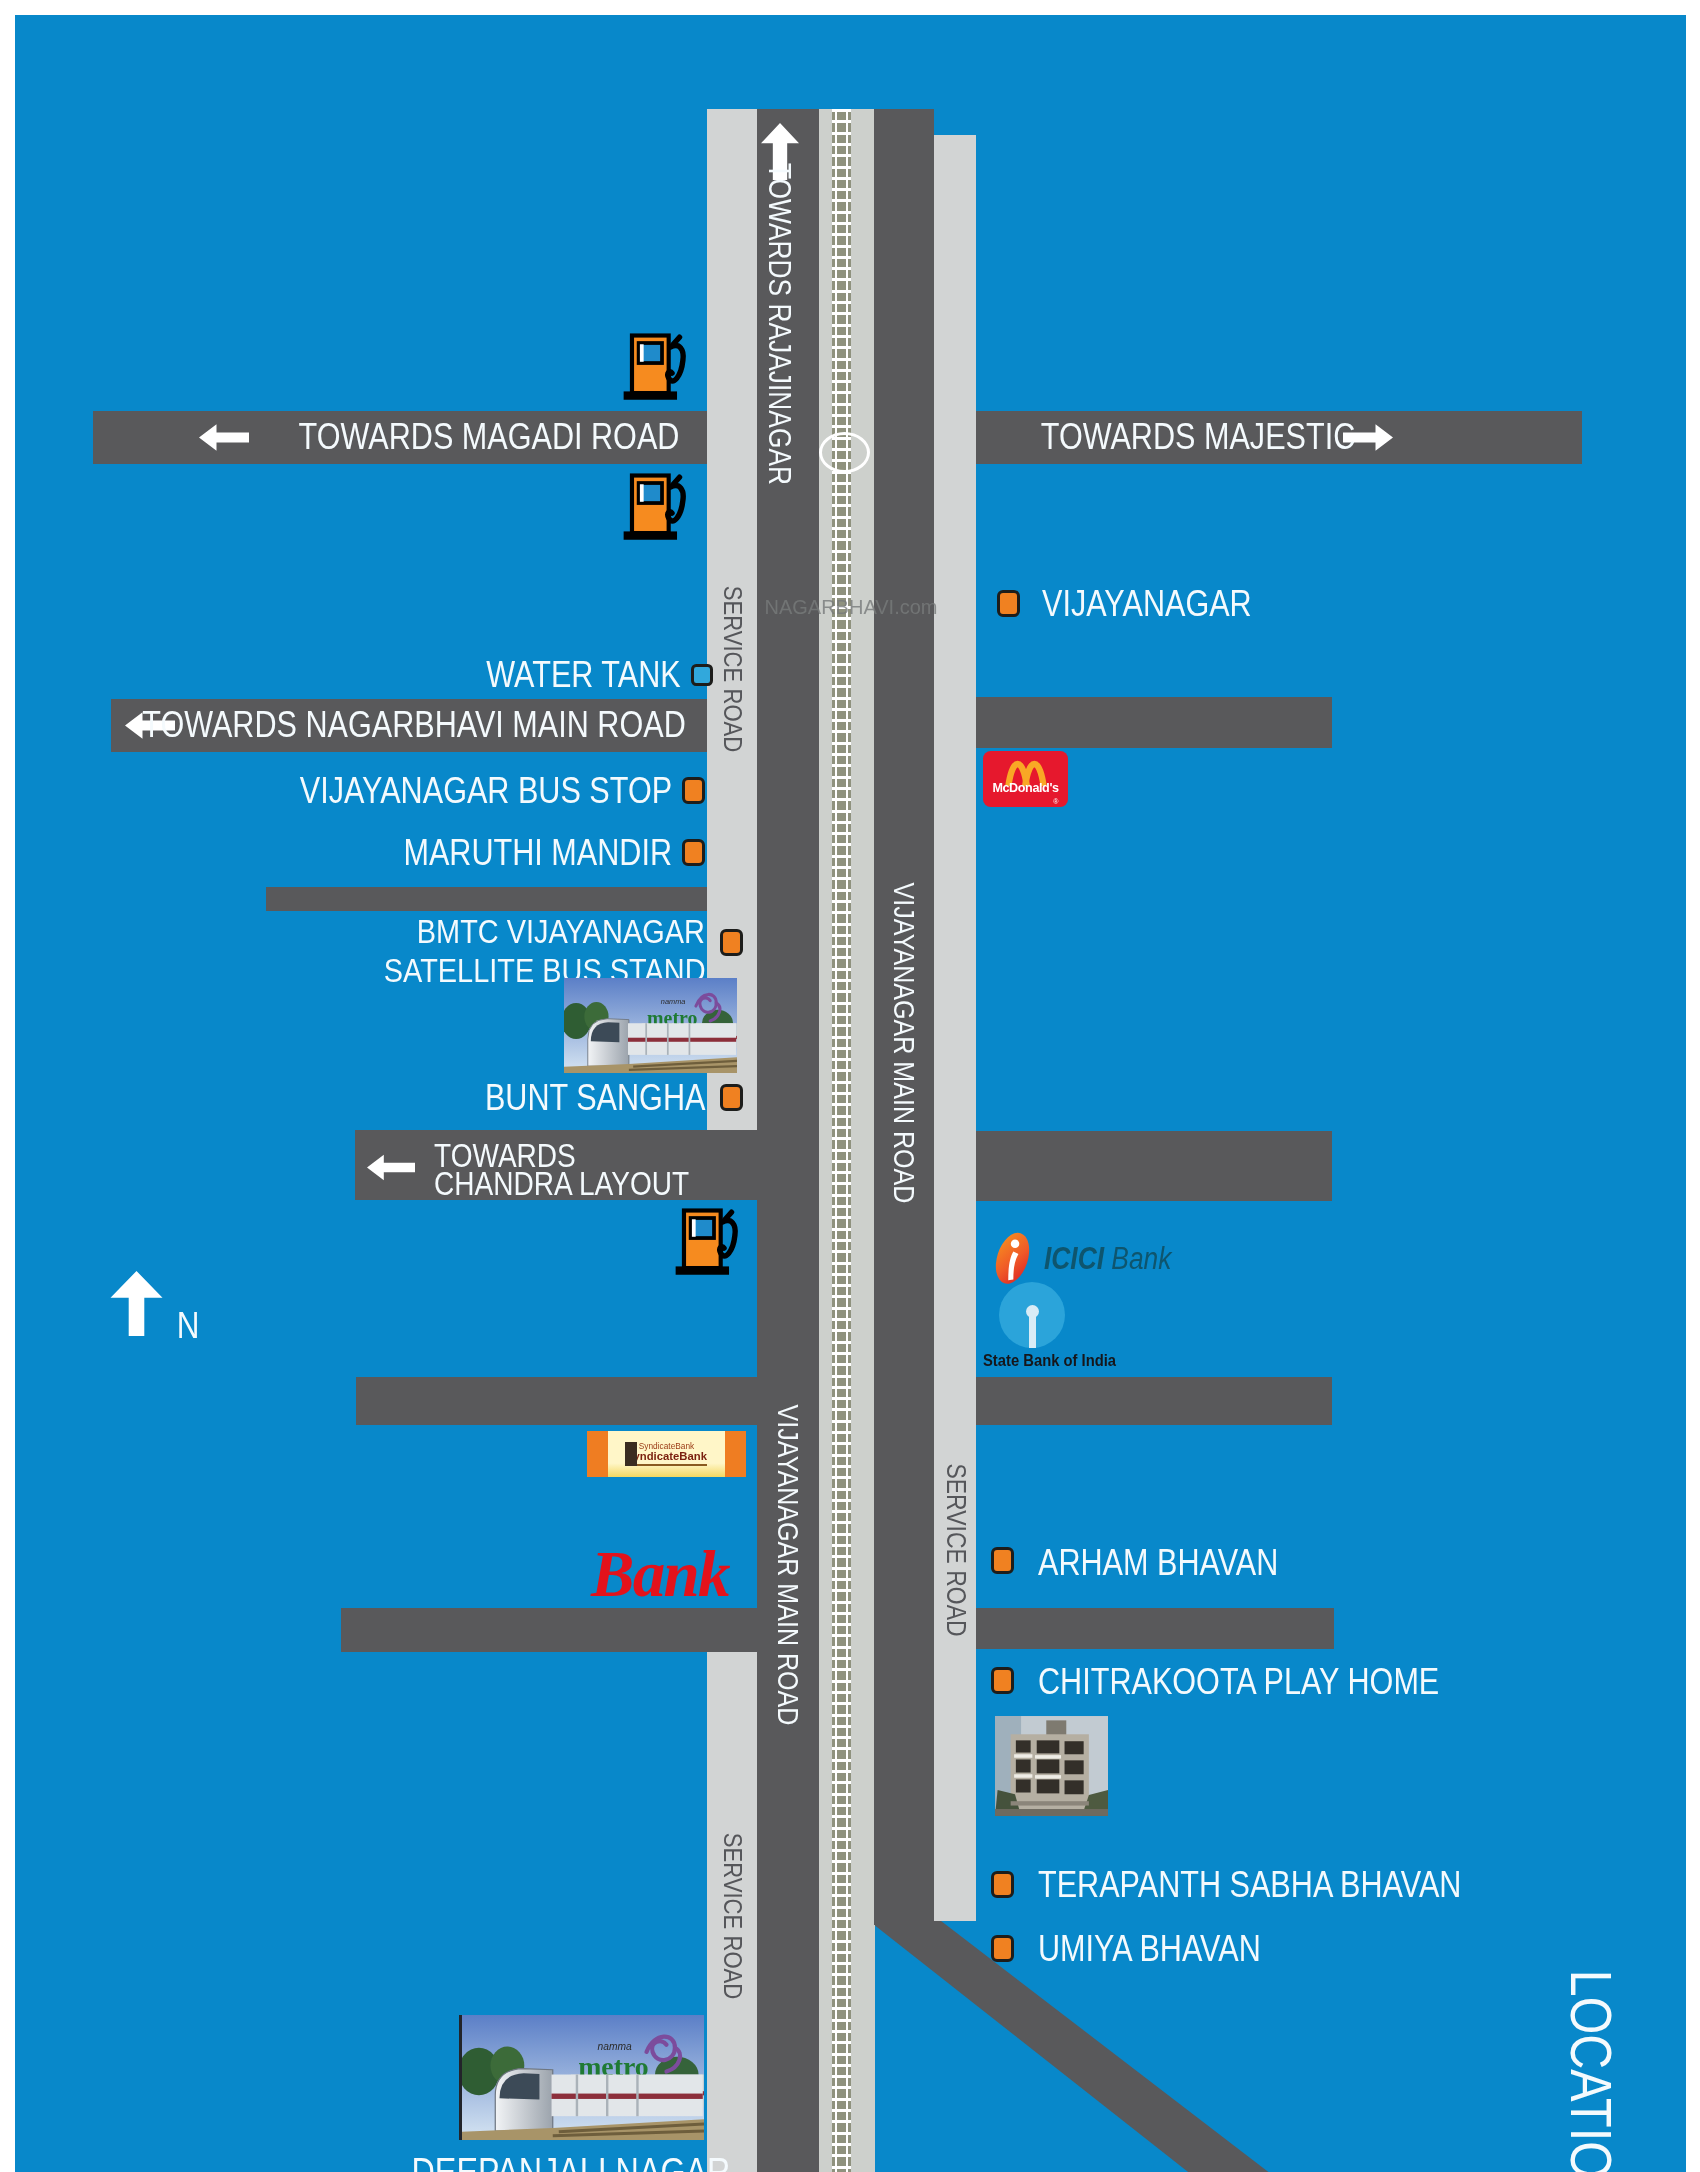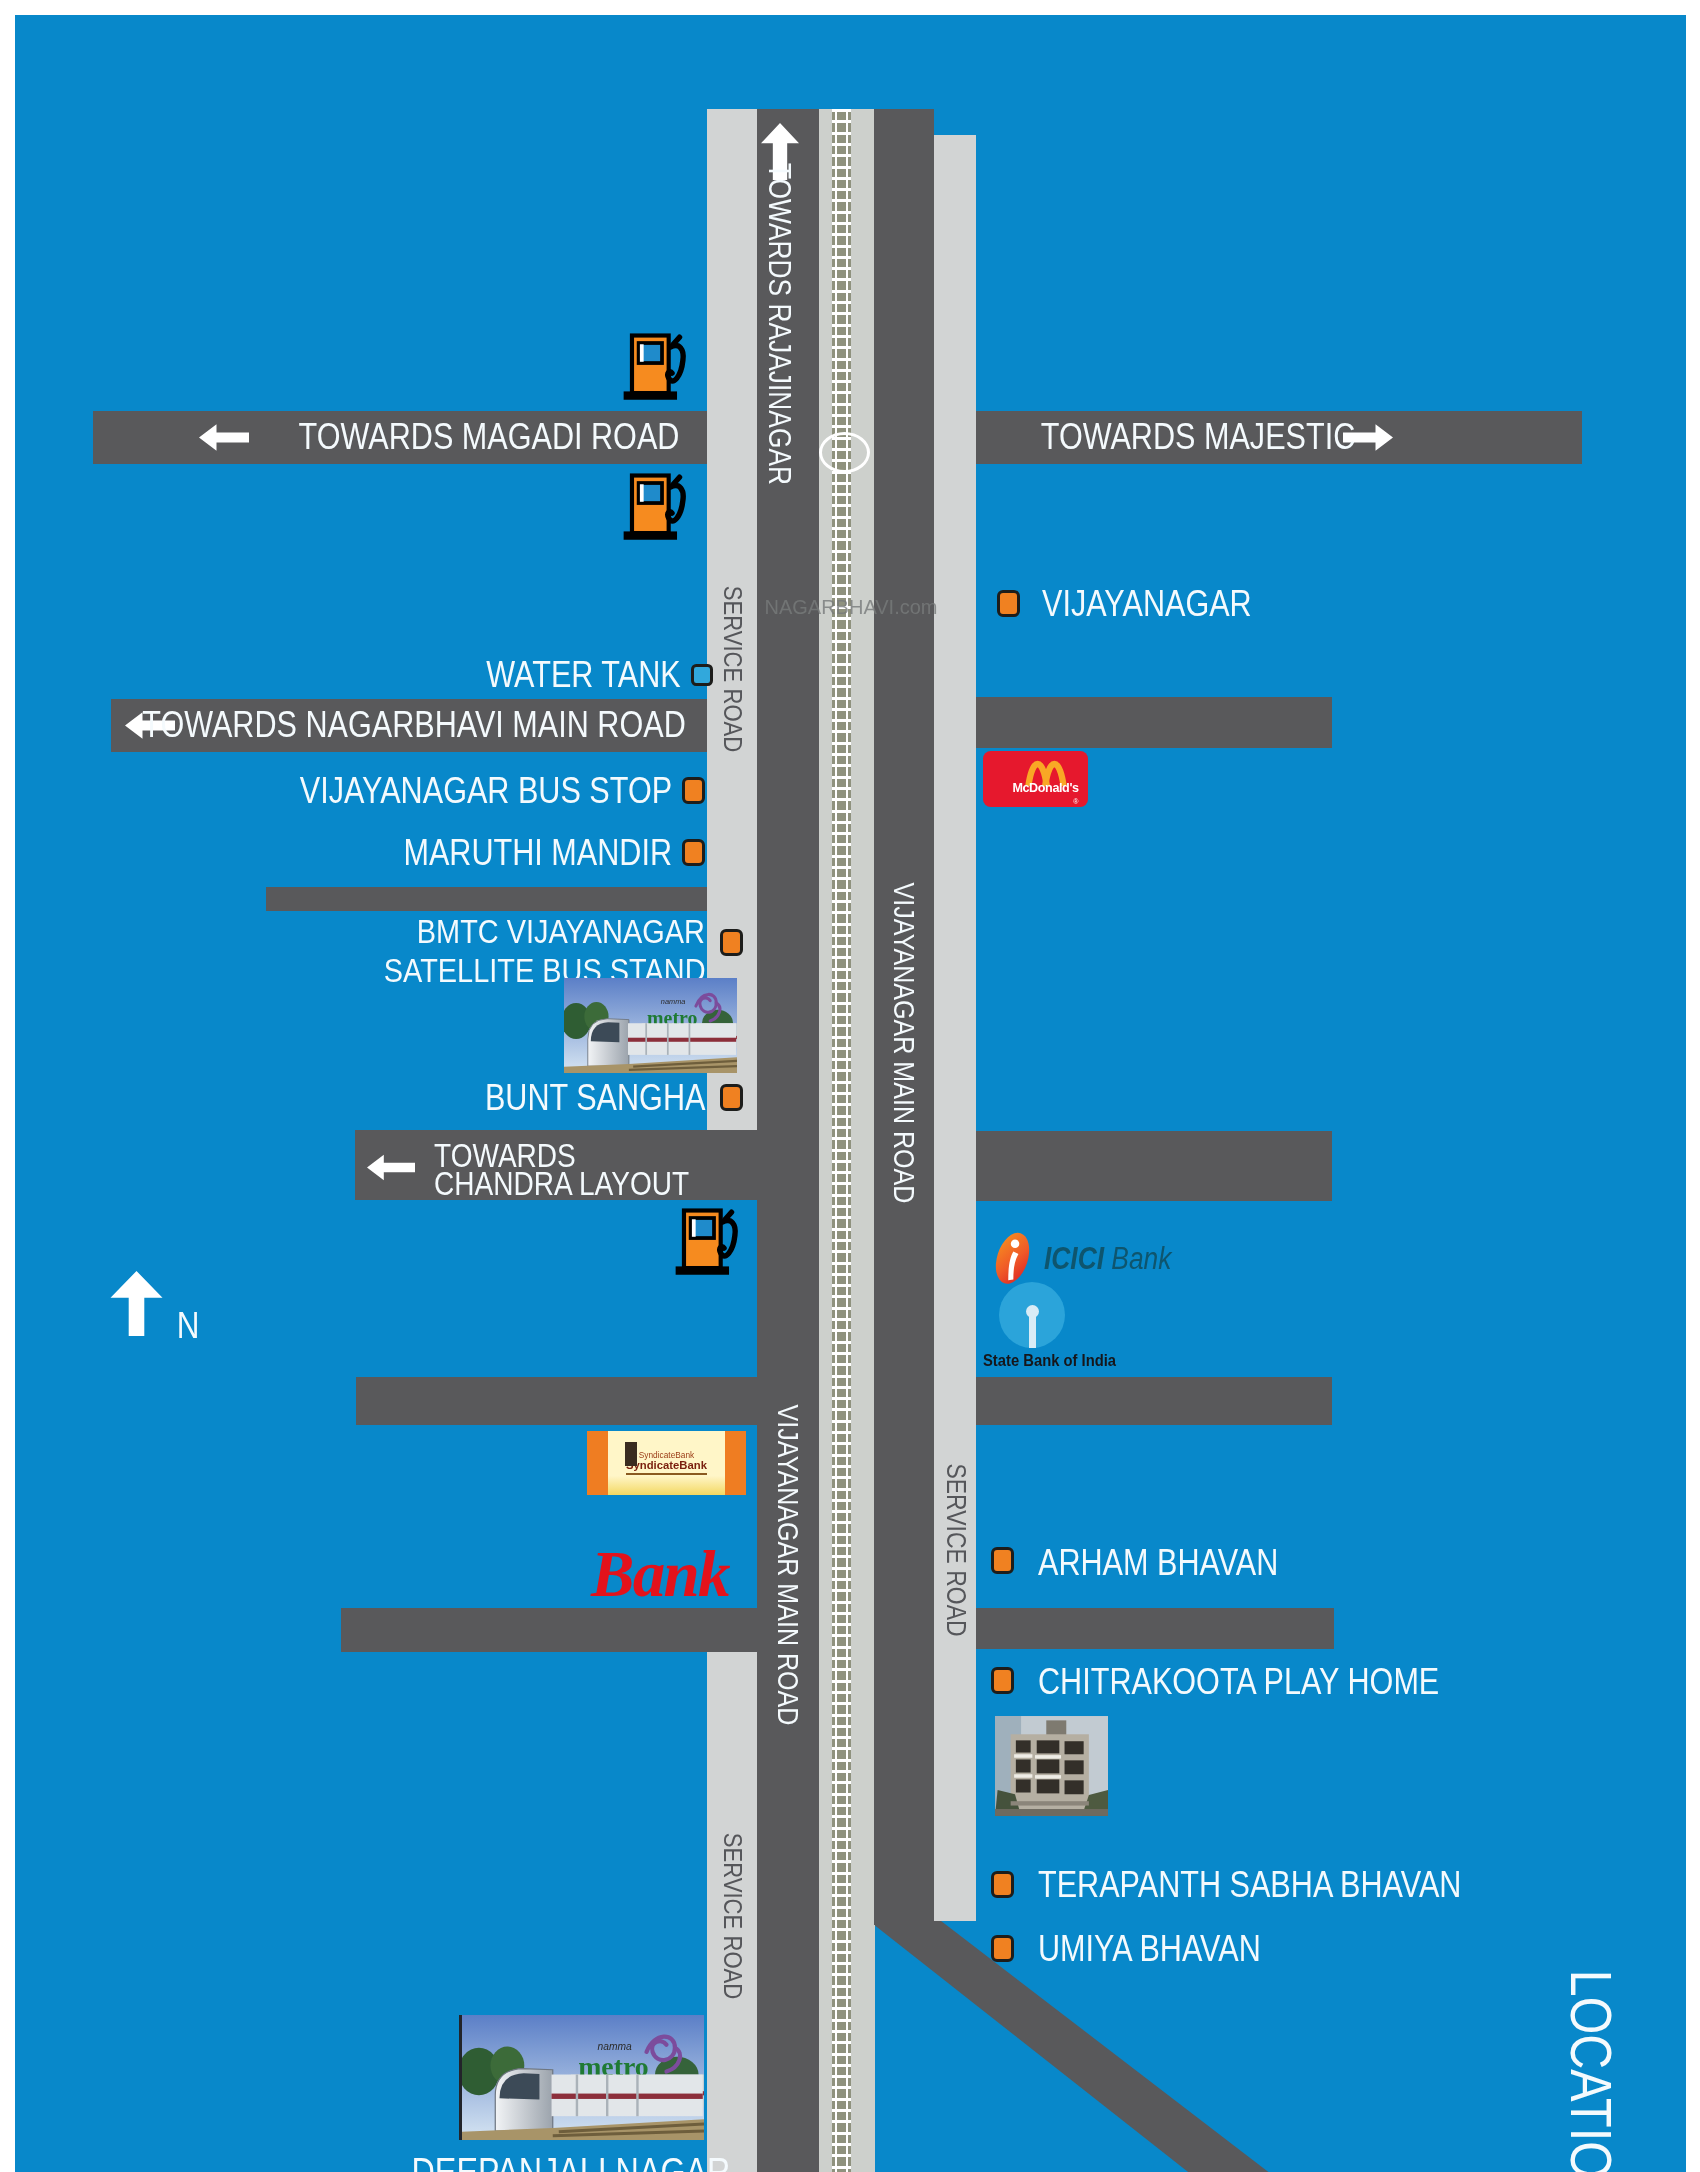--- a/index.html
+++ b/index.html
@@ -238,21 +238,21 @@
   <svg class="img" style="left:621px;top:328px;" width="67" height="73" viewBox="0 0 160 175">
       <use href="#pumpArt"></use>
     </svg>
   <svg class="img" style="left:621px;top:468px;" width="67" height="73" viewBox="0 0 160 175">
       <use href="#pumpArt"></use>
     </svg>
   <svg class="img" style="left:673px;top:1203px;" width="67" height="73" viewBox="0 0 160 175">
       <use href="#pumpArt"></use>
     </svg>
 
-  <div class="mcd" style="left:983px;top:751px;padding-left:20px;">
+  <div class="mcd" style="left:983px;top:751px;">
     <svg width="42" height="33" viewBox="0 0 100 78" style="margin-top:2.6px;">
       <path d="M8,76 C18,6 42,6 52,76" fill="none" stroke="#F9A825" stroke-width="15"></path>
       <path d="M48,76 C58,6 82,6 92,76" fill="none" stroke="#F9A825" stroke-width="15"></path>
     </svg>
     <div class="mcd-name">McDonald's</div>
     <div class="mcd-reg">®</div>
   </div>
 
   <svg class="img" style="left:564px;top:978px;" width="173" height="95" viewBox="0 0 400 210" preserveAspectRatio="none">
       <use href="#metroArt"></use>
@@ -266,21 +266,21 @@
   <div class="ht l icici-text" style="left:1044px;top:1259px;">
     <span class="icici-b1">ICICI</span>&nbsp;<span>Bank</span>
   </div>
 
   <div class="sbi-circle" style="left:999px;top:1282px;">
     <div class="sbi-hole"></div>
     <div class="sbi-slit"></div>
   </div>
   <div class="ht l sbi-text" style="left:983px;top:1360px;font-size:17.4px;">State Bank of India</div>
 
-  <div class="synd" style="left:587px;top:1431px;width:159px;height:64px;">
+  <div class="synd" style="left:587px;top:1431px;width:159px;height:46px;">
     <div class="synd-bar"></div>
     <div class="synd-mid">
       <div class="synd-emblem"></div>
       <div class="synd-texts">
         <div class="synd-t1">SyndicateBank</div>
         <div class="synd-t2">SyndicateBank</div>
         <div class="synd-rule"></div>
       </div>
     </div>
     <div class="synd-bar"></div>

